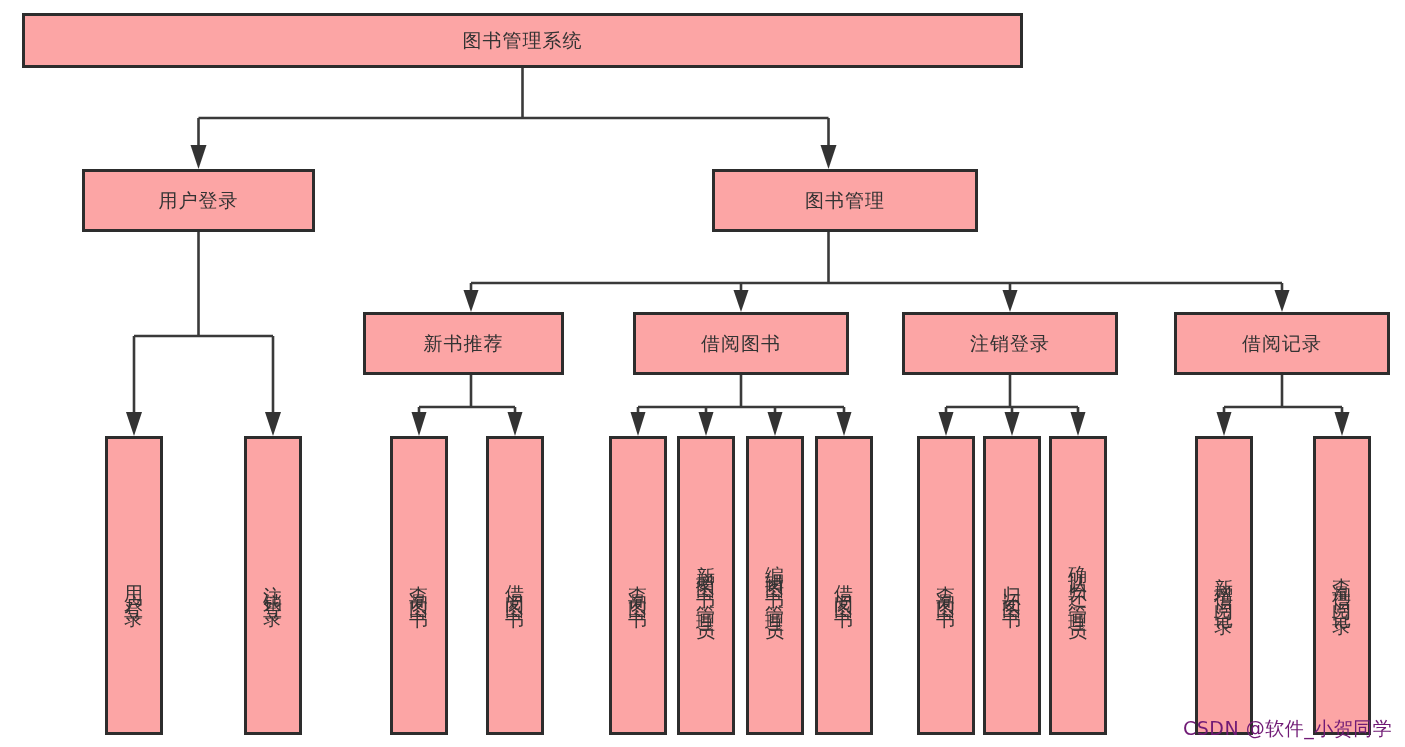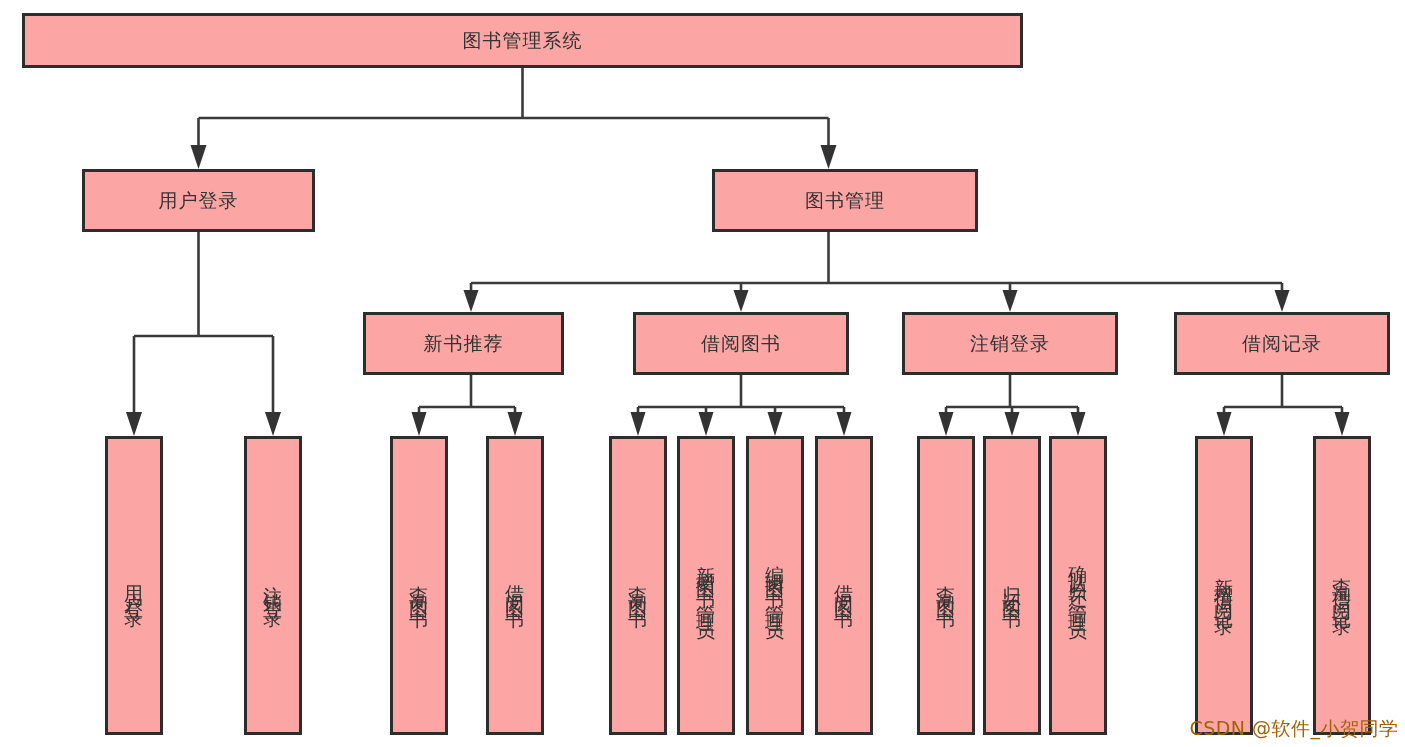--- a/index.html
+++ b/index.html
@@ -48,25 +48,24 @@
   .box.v span {
     writing-mode: vertical-rl;
     letter-spacing: 8px;
     white-space: nowrap;
   }
   .watermark {
     position: absolute;
     left: 1183px;
     top: 716px;
     width: 222px;
-    color: #a16207;
+    color: #701a75;
     font-size: 19px;
     letter-spacing: 0.5px;
     white-space: nowrap;
-    text-align: center;
   }
 </style>
 </head>
 <body>
 
 <div class="canvas">
 
   <svg class="wires" viewBox="0 0 1405 747" xmlns="http://www.w3.org/2000/svg">
 
     <path d="M522.5 68 V118"></path>

